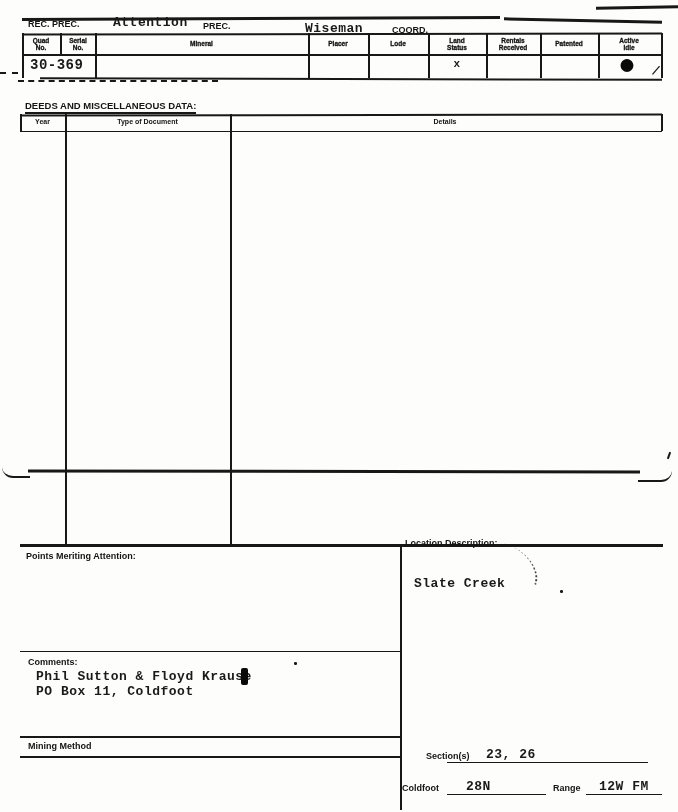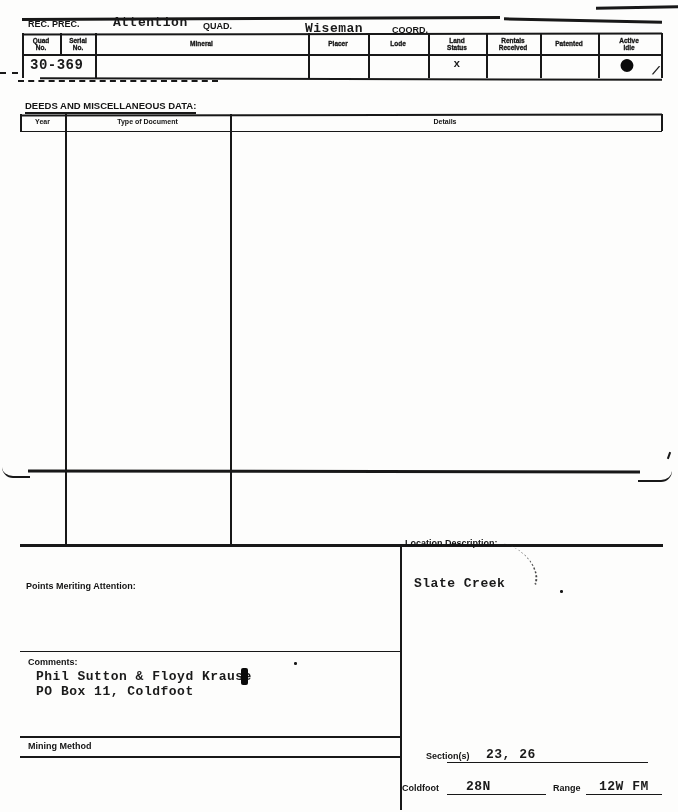--- a/index.html
+++ b/index.html
@@ -24,21 +24,21 @@
 <body>
 
 <div class="page">
 
   <div class="abs hline" style="left:596px;top:6px;width:82px;height:2.5px;transform:rotate(-1deg);"></div>
   <div class="abs hline" style="left:22px;top:17px;width:478px;height:2.5px;transform:rotate(-0.25deg);"></div>
   <div class="abs hline" style="left:504px;top:19px;width:158px;height:2.5px;transform:rotate(1.2deg);"></div>
 
   <div class="abs lbl sm" style="left:28px;top:19px;">REC. PREC.</div>
   <div class="abs typed" style="left:113px;top:15px;font-size:13px;">Attention</div>
-  <div class="abs lbl sm" style="left:203px;top:21px;">QUAD.</div>
+  <div class="abs lbl sm" style="left:203px;top:21px;">PREC.</div>
   <div class="abs typed" style="left:305px;top:21px;font-size:13px;">Wiseman</div>
   <div class="abs lbl sm" style="left:392px;top:25px;">COORD.</div>
 
   <div class="abs hline" style="left:22px;top:33px;width:640px;transform:rotate(-0.1deg);"></div>
   <div class="abs hline" style="left:22px;top:54px;width:640px;"></div>
   <div class="abs hline" style="left:40px;top:78px;width:622px;transform:rotate(0.15deg);"></div>
   <div class="abs" style="left:18px;top:80px;width:200px;border-top:2px dashed #181818;"></div>
   <div class="abs" style="left:0px;top:72px;width:18px;border-top:2px dashed #181818;"></div>
 
   <div class="abs vline" style="left:22px;top:33px;height:45px;"></div>
@@ -86,21 +86,21 @@
   <div class="abs lbl" style="left:230px;top:118px;width:430px;text-align:center;font-size:7px;">Details</div>
 
   <div class="abs" style="left:2px;top:467px;width:28px;height:9px;border-bottom:2.2px solid #181818;border-bottom-left-radius:14px;"></div>
   <div class="abs hline" style="left:28px;top:470px;width:612px;height:2.6px;transform:rotate(0.1deg);"></div>
   <div class="abs" style="left:638px;top:471px;width:34px;height:9px;border-bottom:2.2px solid #181818;border-bottom-right-radius:18px;"></div>
   <div class="abs" style="left:668px;top:452px;width:2px;height:7px;background:#181818;transform:rotate(20deg);"></div>
 
   <div class="abs hline thick" style="left:20px;top:544px;width:643px;"></div>
   <div class="abs vline" style="left:400px;top:544px;height:266px;width:2px;"></div>
 
-  <div class="abs lbl sm" style="left:26px;top:581px;">Points Meriting Attention:</div>
+  <div class="abs lbl sm" style="left:26px;top:551px;">Points Meriting Attention:</div>
 
   <div class="abs hline thin" style="left:20px;top:651px;width:380px;"></div>
   <div class="abs lbl sm" style="left:28px;top:657px;">Comments:</div>
   <div class="abs typed" style="left:36px;top:669px;font-size:13px;">Phil Sutton &amp; Floyd Krause</div>
   <div class="abs ink-blob" style="left:241px;top:668px;width:7px;height:17px;"></div>
   <div class="abs typed" style="left:36px;top:684px;font-size:13px;">PO Box 11, Coldfoot</div>
   <div class="abs" style="left:294px;top:662px;width:2.5px;height:2.5px;background:#181818;border-radius:50%;"></div>
 
   <div class="abs hline" style="left:20px;top:736px;width:380px;"></div>
   <div class="abs lbl sm" style="left:28px;top:741px;">Mining Method</div>

